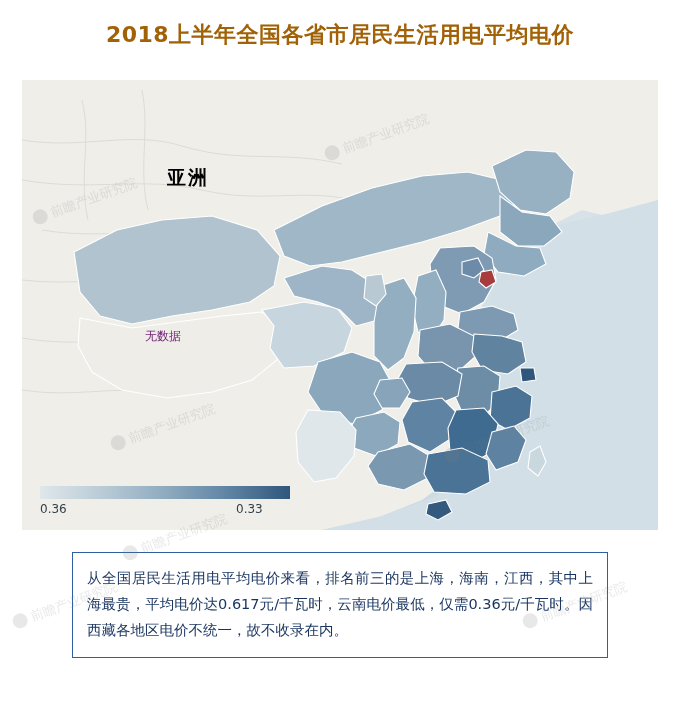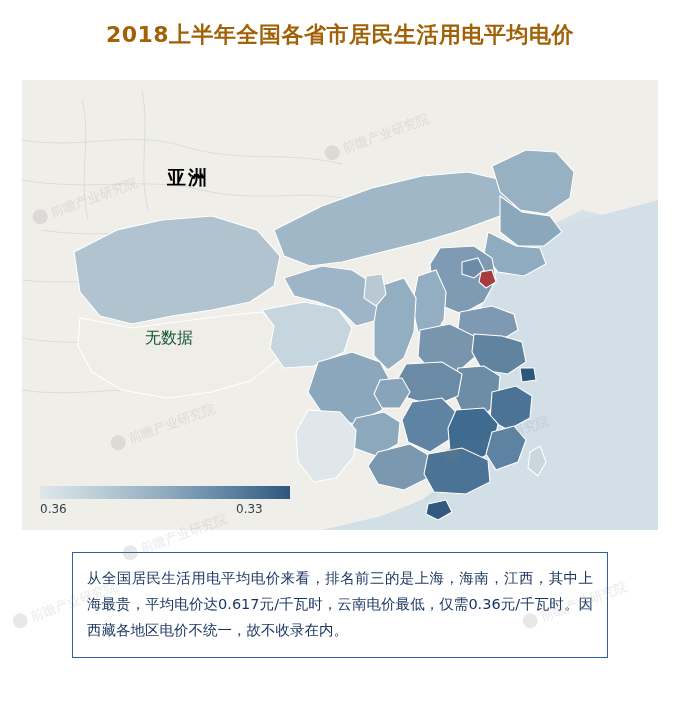--- a/index.html
+++ b/index.html
@@ -53,22 +53,22 @@
     color: #000000;
     font-weight: bold;
     letter-spacing: 2px;
     font-family: "DejaVu Sans", "Liberation Sans", sans-serif;
     margin-top: 33px;
   }
   .nodata-label {
     position: absolute;
     top: 248px;
     left: 123px;
-    font-size: 16px;
-    color: #14532d;
+    font-size: 12px;
+    color: #701a75;
     font-family: "DejaVu Sans", "Liberation Sans", sans-serif;
   }
   svg.mapsvg {
     position: absolute;
     left: 0;
     top: 0;
   }
   .legend {
     position: absolute;
     left: 18px;

